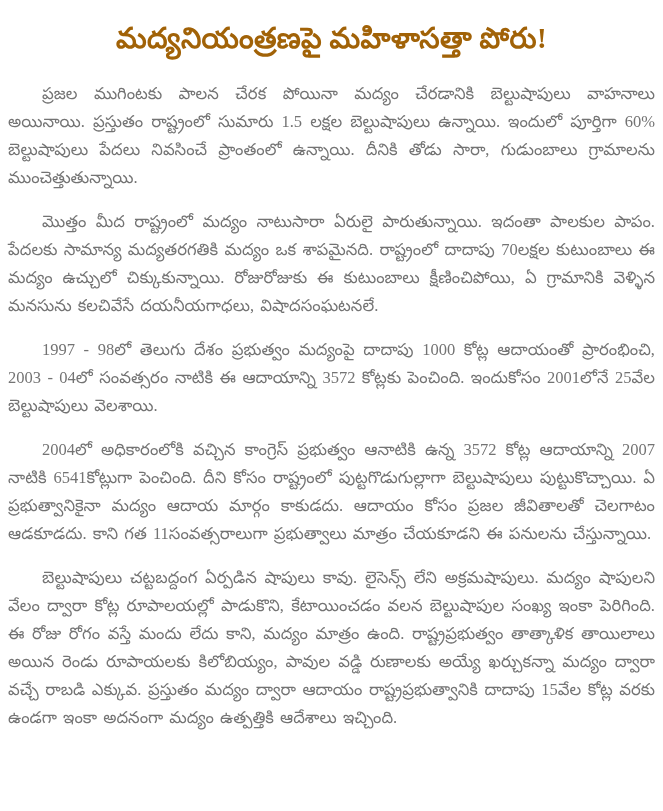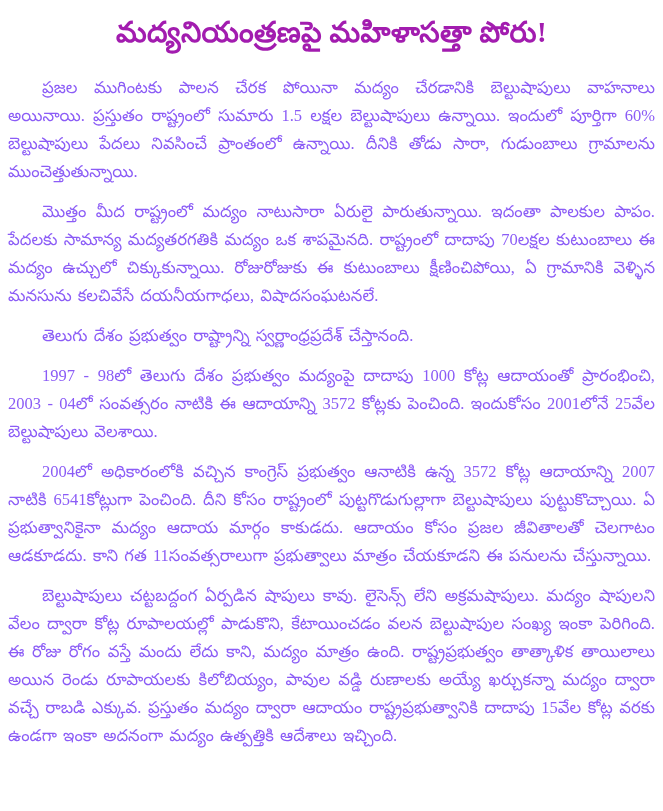--- a/index.html
+++ b/index.html
@@ -10,49 +10,48 @@
     font-family: "Liberation Serif", serif;
   }
   .page {
     box-sizing: border-box;
     width: 663px;
     min-height: 811px;
     padding: 8px 8px 6px 8px;
     background: #ffffff;
   }
   .title {
-    margin: 8px 0 18px 0;
+    margin: 14px 0 18px 0;
     text-align: center;
     font-size: 29px;
     font-weight: bold;
-    color: #a21caf;
+    color: #a16207;
     letter-spacing: 0.3px;
   }
   .para {
-    margin: 8px 0 12px 0;
+    margin: 16px 0 12px 0;
     text-align: justify;
     text-indent: 34px;
     font-size: 16.5px;
     line-height: 28px;
-    color: #8b5cf6;
+    color: #737373;
     word-spacing: 2px;
   }
   .para:last-child { margin-bottom: 0; }
 </style>
 </head>
 <body>
 
 <div class="page">
   <h1 class="title">మద్యనియంత్రణపై మహిళాసత్తా పోరు!</h1>
 
   <p class="para">ప్రజల ముగింటకు పాలన చేరక పోయినా మద్యం చేరడానికి బెల్టుషాపులు వాహనాలు అయినాయి. ప్రస్తుతం రాష్ట్రంలో సుమారు 1.5 లక్షల బెల్టుషాపులు ఉన్నాయి. ఇందులో పూర్తిగా 60% బెల్టుషాపులు పేదలు నివసించే ప్రాంతంలో ఉన్నాయి. దీనికి తోడు సారా, గుడుంబాలు గ్రామాలను ముంచెత్తుతున్నాయి.</p>
 
   <p class="para">మొత్తం మీద రాష్ట్రంలో మద్యం నాటుసారా ఏరులై పారుతున్నాయి. ఇదంతా పాలకుల పాపం. పేదలకు సామాన్య మద్యతరగతికి మద్యం ఒక శాపమైనది. రాష్ట్రంలో దాదాపు 70లక్షల కుటుంబాలు ఈ మద్యం ఉచ్చులో చిక్కుకున్నాయి. రోజురోజుకు ఈ కుటుంబాలు క్షీణించిపోయి, ఏ గ్రామానికి వెళ్ళిన మనసును కలచివేసే దయనీయగాధలు, విషాదసంఘటనలే.</p>
 
-  <p class="para">తెలుగు దేశం ప్రభుత్వం రాష్ట్రాన్ని స్వర్ణాంధ్రప్రదేశ్ చేస్తానంది.</p>
 
 
   <p class="para">1997 - 98లో తెలుగు దేశం ప్రభుత్వం మద్యంపై దాదాపు 1000 కోట్ల ఆదాయంతో ప్రారంభించి, 2003 - 04లో సంవత్సరం నాటికి ఈ ఆదాయాన్ని 3572 కోట్లకు పెంచింది. ఇందుకోసం 2001లోనే 25వేల బెల్టుషాపులు వెలశాయి.</p>
 
   <p class="para">2004లో అధికారంలోకి వచ్చిన కాంగ్రెస్ ప్రభుత్వం ఆనాటికి ఉన్న 3572 కోట్ల ఆదాయాన్ని 2007 నాటికి 6541కోట్లుగా పెంచింది. దీని కోసం రాష్ట్రంలో పుట్టగొడుగుల్లాగా బెల్టుషాపులు పుట్టుకొచ్చాయి. ఏ ప్రభుత్వానికైనా మద్యం ఆదాయ మార్గం కాకుడదు. ఆదాయం కోసం ప్రజల జీవితాలతో చెలగాటం ఆడకూడదు. కాని గత 11సంవత్సరాలుగా ప్రభుత్వాలు మాత్రం చేయకూడని ఈ పనులను చేస్తున్నాయి.</p>
 
   <p class="para">బెల్టుషాపులు చట్టబద్దంగ ఏర్పడిన షాపులు కావు. లైసెన్స్ లేని అక్రమషాపులు. మద్యం షాపులని వేలం ద్వారా కోట్ల రూపాలయల్లో పాడుకొని, కేటాయించడం వలన బెల్టుషాపుల సంఖ్య ఇంకా పెరిగింది. ఈ రోజు రోగం వస్తే మందు లేదు కాని, మద్యం మాత్రం ఉంది. రాష్ట్రప్రభుత్వం తాత్కాళిక తాయిలాలు అయిన రెండు రూపాయలకు కిలోబియ్యం, పావుల వడ్డి రుణాలకు అయ్యే ఖర్చుకన్నా మద్యం ద్వారా వచ్చే రాబడి ఎక్కువ. ప్రస్తుతం మద్యం ద్వారా ఆదాయం రాష్ట్రప్రభుత్వానికి దాదాపు 15వేల కోట్ల వరకు ఉండగా ఇంకా అదనంగా మద్యం ఉత్పత్తికి ఆదేశాలు ఇచ్చింది.</p>
 
 </div>
 

